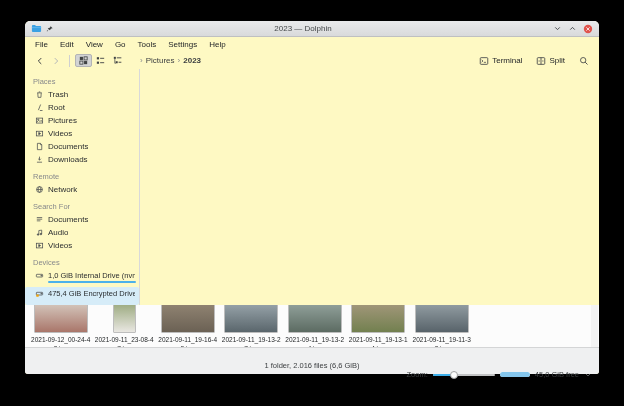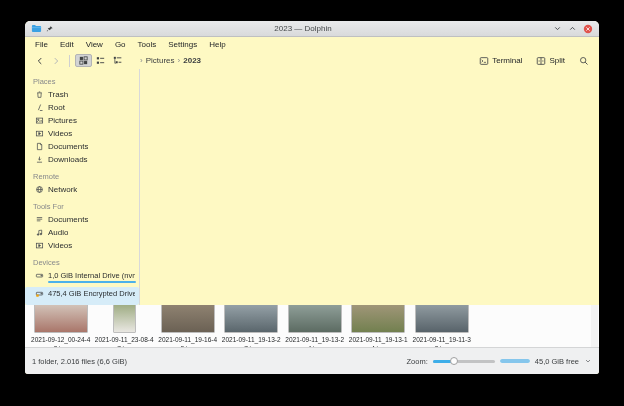--- a/index.html
+++ b/index.html
@@ -49,21 +49,21 @@
   .thumb.p{width:23px;height:35px;}
   .thumb.s{width:31px;height:35px;}
   .thumb.v{width:34px;height:34px;border:none;}
   .file-name{margin-top:3px;width:62px;height:19px;overflow:hidden;font-size:6.5px;line-height:1.35;
              text-align:center;word-break:break-all;color:#1d2022;}
   .vscroll{position:absolute;right:1px;top:0;bottom:0;width:7px;background:#f3f3f3;}
   .vthumb{position:absolute;right:2px;width:5px;height:15px;border-radius:2.5px;background:#93c6e6;}
   
   .statusbar{position:absolute;bottom:0;left:0;right:0;height:15px;display:flex;align-items:center;
              padding:13px 7px;font-size:7.5px;color:#3b3e40;border-top:1px solid #d4d5d6;
-             background:#eff0f1;border-radius:0 0 3px 3px;box-sizing:border-box;}
+             background:#eff0f1;border-radius:0 0 3px 3px;box-sizing:border-box;flex-direction:column;}
   .sb-right{margin-left:auto;display:flex;align-items:center;gap:5px;}
   .slider{position:relative;width:62px;height:8px;}
   .slider .track{position:absolute;top:3px;left:0;right:0;height:2.5px;border-radius:1.5px;background:#c2c3c4;}
   .slider .fill{position:absolute;top:3px;left:0;height:2.5px;border-radius:1.5px;background:#3daee9;}
   .slider .handle{position:absolute;top:0;width:8px;height:8px;border-radius:50%;background:#fdfdfd;border:1px solid #9fa0a1;box-sizing:border-box;}
   .capacity{width:30px;height:4.5px;border-radius:2.5px;background:#cde7f6;overflow:hidden;}
   .capacity .cfill{height:100%;background:#85c6ec;border-radius:2.5px;}
 </style>
 </head>
 <body>
@@ -252,21 +252,21 @@
             <span class="icon">
               <svg width="9" height="9" viewBox="0 0 12 12" fill="none" stroke="#4a4d50" stroke-width="1">
                 <circle cx="6" cy="6" r="3.9"></circle>
                 <path d="M2.2 6h7.6M6 2.1c-2.6 2.4-2.6 5.4 0 7.8 2.6-2.4 2.6-5.4 0-7.8z"></path>
               </svg>
             </span>
             <span class="lbl">Network</span>
           </div>
         </div>
         <div class="side-section">
-          <div class="side-title">Tools For</div>
+          <div class="side-title">Search For</div>
           <div class="side-item">
             <span class="icon">
               <svg width="9" height="9" viewBox="0 0 12 12" fill="none" stroke="#4a4d50" stroke-width="1">
                 <path d="M2.4 3.4h7.2M2.4 5.6h7.2M2.4 7.8h4.8"></path>
               </svg>
             </span>
             <span class="lbl">Documents</span>
           </div>
           <div class="side-item">
             <span class="icon">

